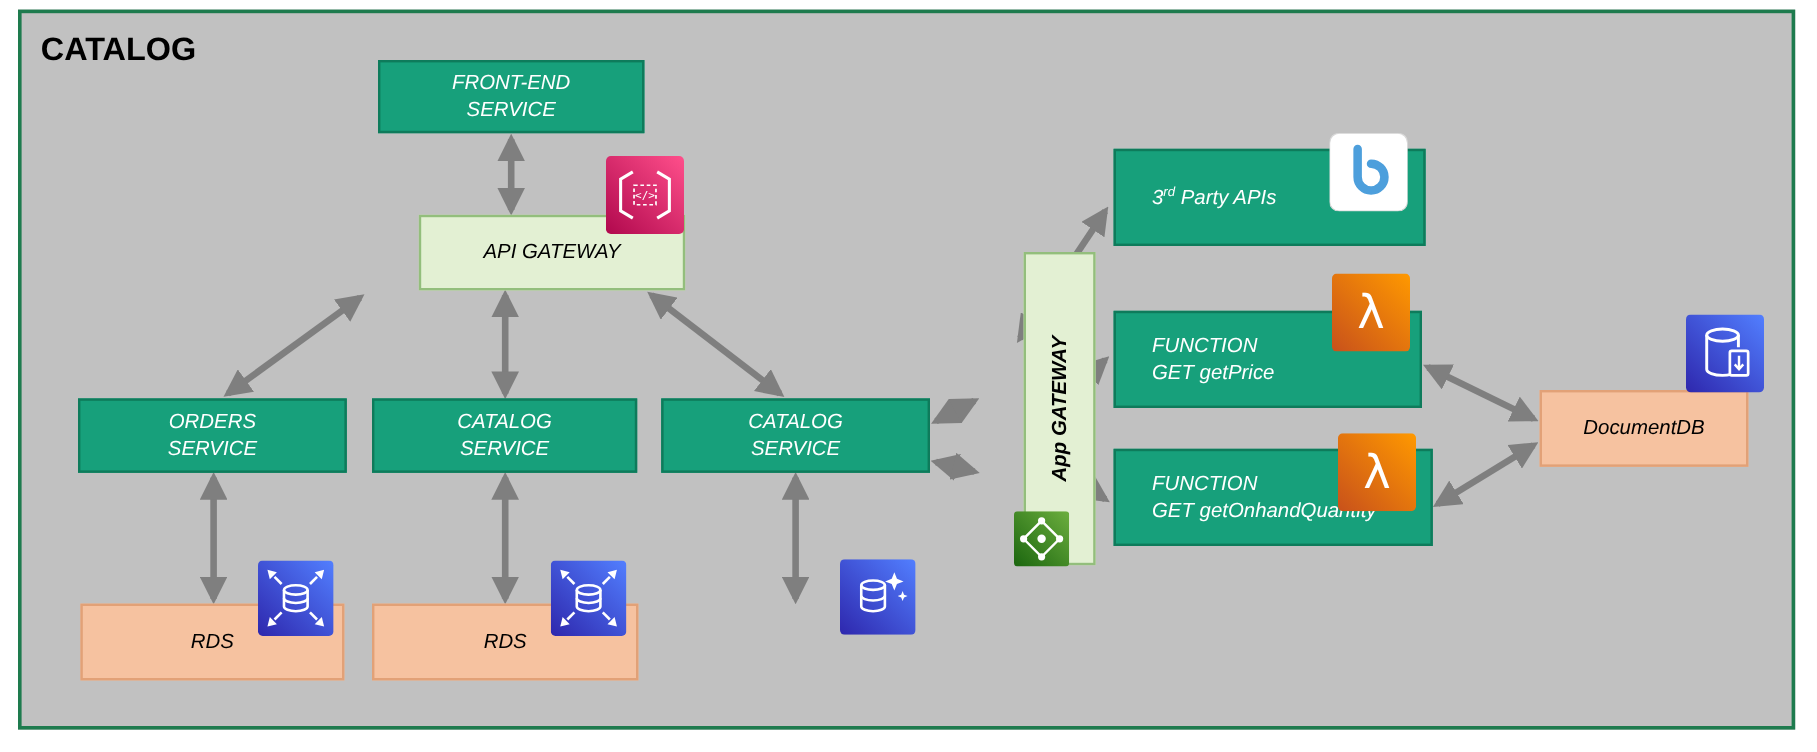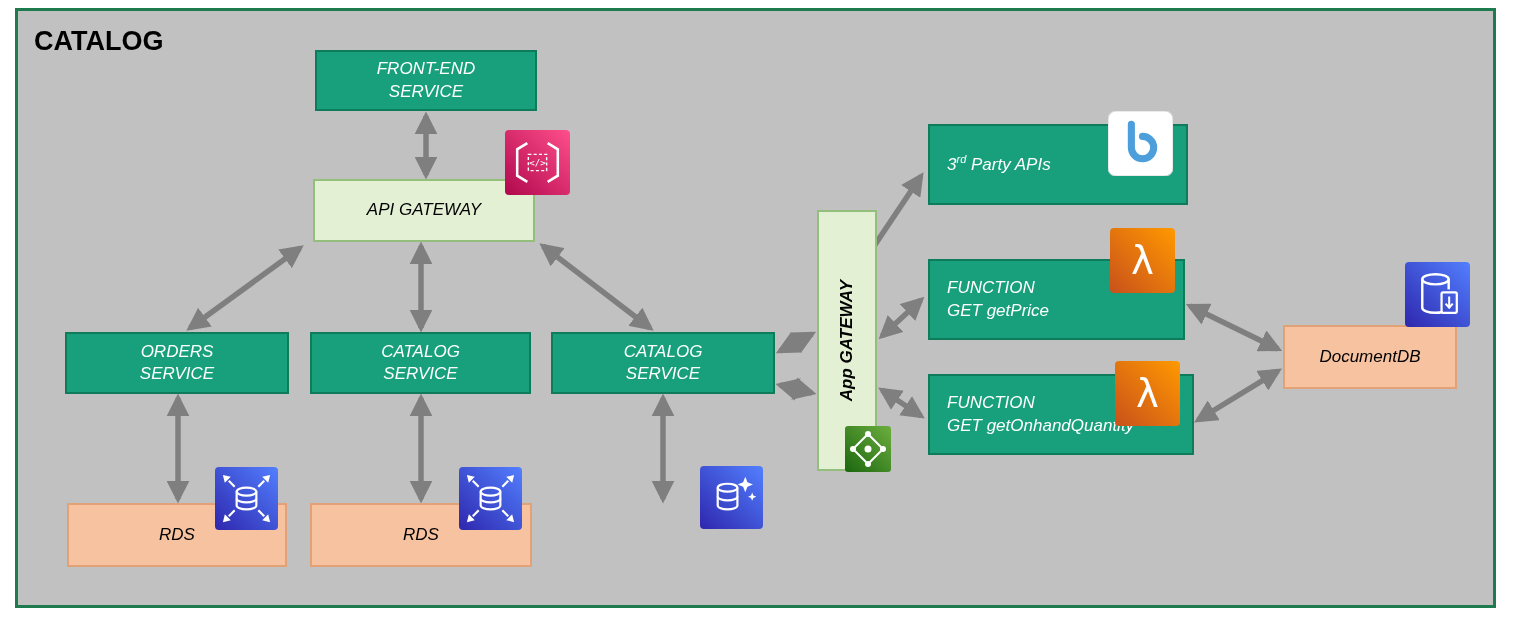--- a/index.html
+++ b/index.html
@@ -6,23 +6,23 @@
   html,body { background:#ffffff; }
   body { font-family:"Liberation Sans", sans-serif; }
   .stage { position:relative; width:1514px; height:627px; background:#ffffff; overflow:hidden; }
   .frame { position:absolute; left:15px; top:8px; width:1481px; height:600px;
            background:#C1C1C1; border:3px solid #1E7B4E; z-index:0; }
   .title { position:absolute; left:34px; top:26px; font-size:27px; font-weight:bold; color:#000; z-index:4; }
   .arrows { position:absolute; left:0; top:0; z-index:1; pointer-events:none; }
   .box { position:absolute; z-index:2; display:flex; align-items:center; justify-content:center;
          text-align:center; font-size:17px; line-height:1.32;font-style:italic; }
   .service { background:#17A07B; border:2px solid #0E7B5B; color:#ffffff; }
-  .gateway { background:#E3F0D3; border:2px solid #93BE7C; color:#000000; }
+  .gateway { background:#E3F0D3; border:2px solid #93BE7C; color:#000000;margin-left:36px; }
   .datastore { background:#F6C2A0; border:2px solid #E2A177; color:#000000; }
-  .left-align { justify-content:flex-start; text-align:left; padding-left:17px; }
+  .left-align { justify-content:flex-start; text-align:left; padding-left:30px; }
   .vtext { writing-mode:vertical-rl; transform:rotate(180deg); white-space:nowrap; font-weight:600; }
   .icon { position:absolute; z-index:3; }
   sup { font-size:11px; }
 </style>
 </head>
 <body>
 
 <div class="stage">
 
   <div class="frame"></div>

